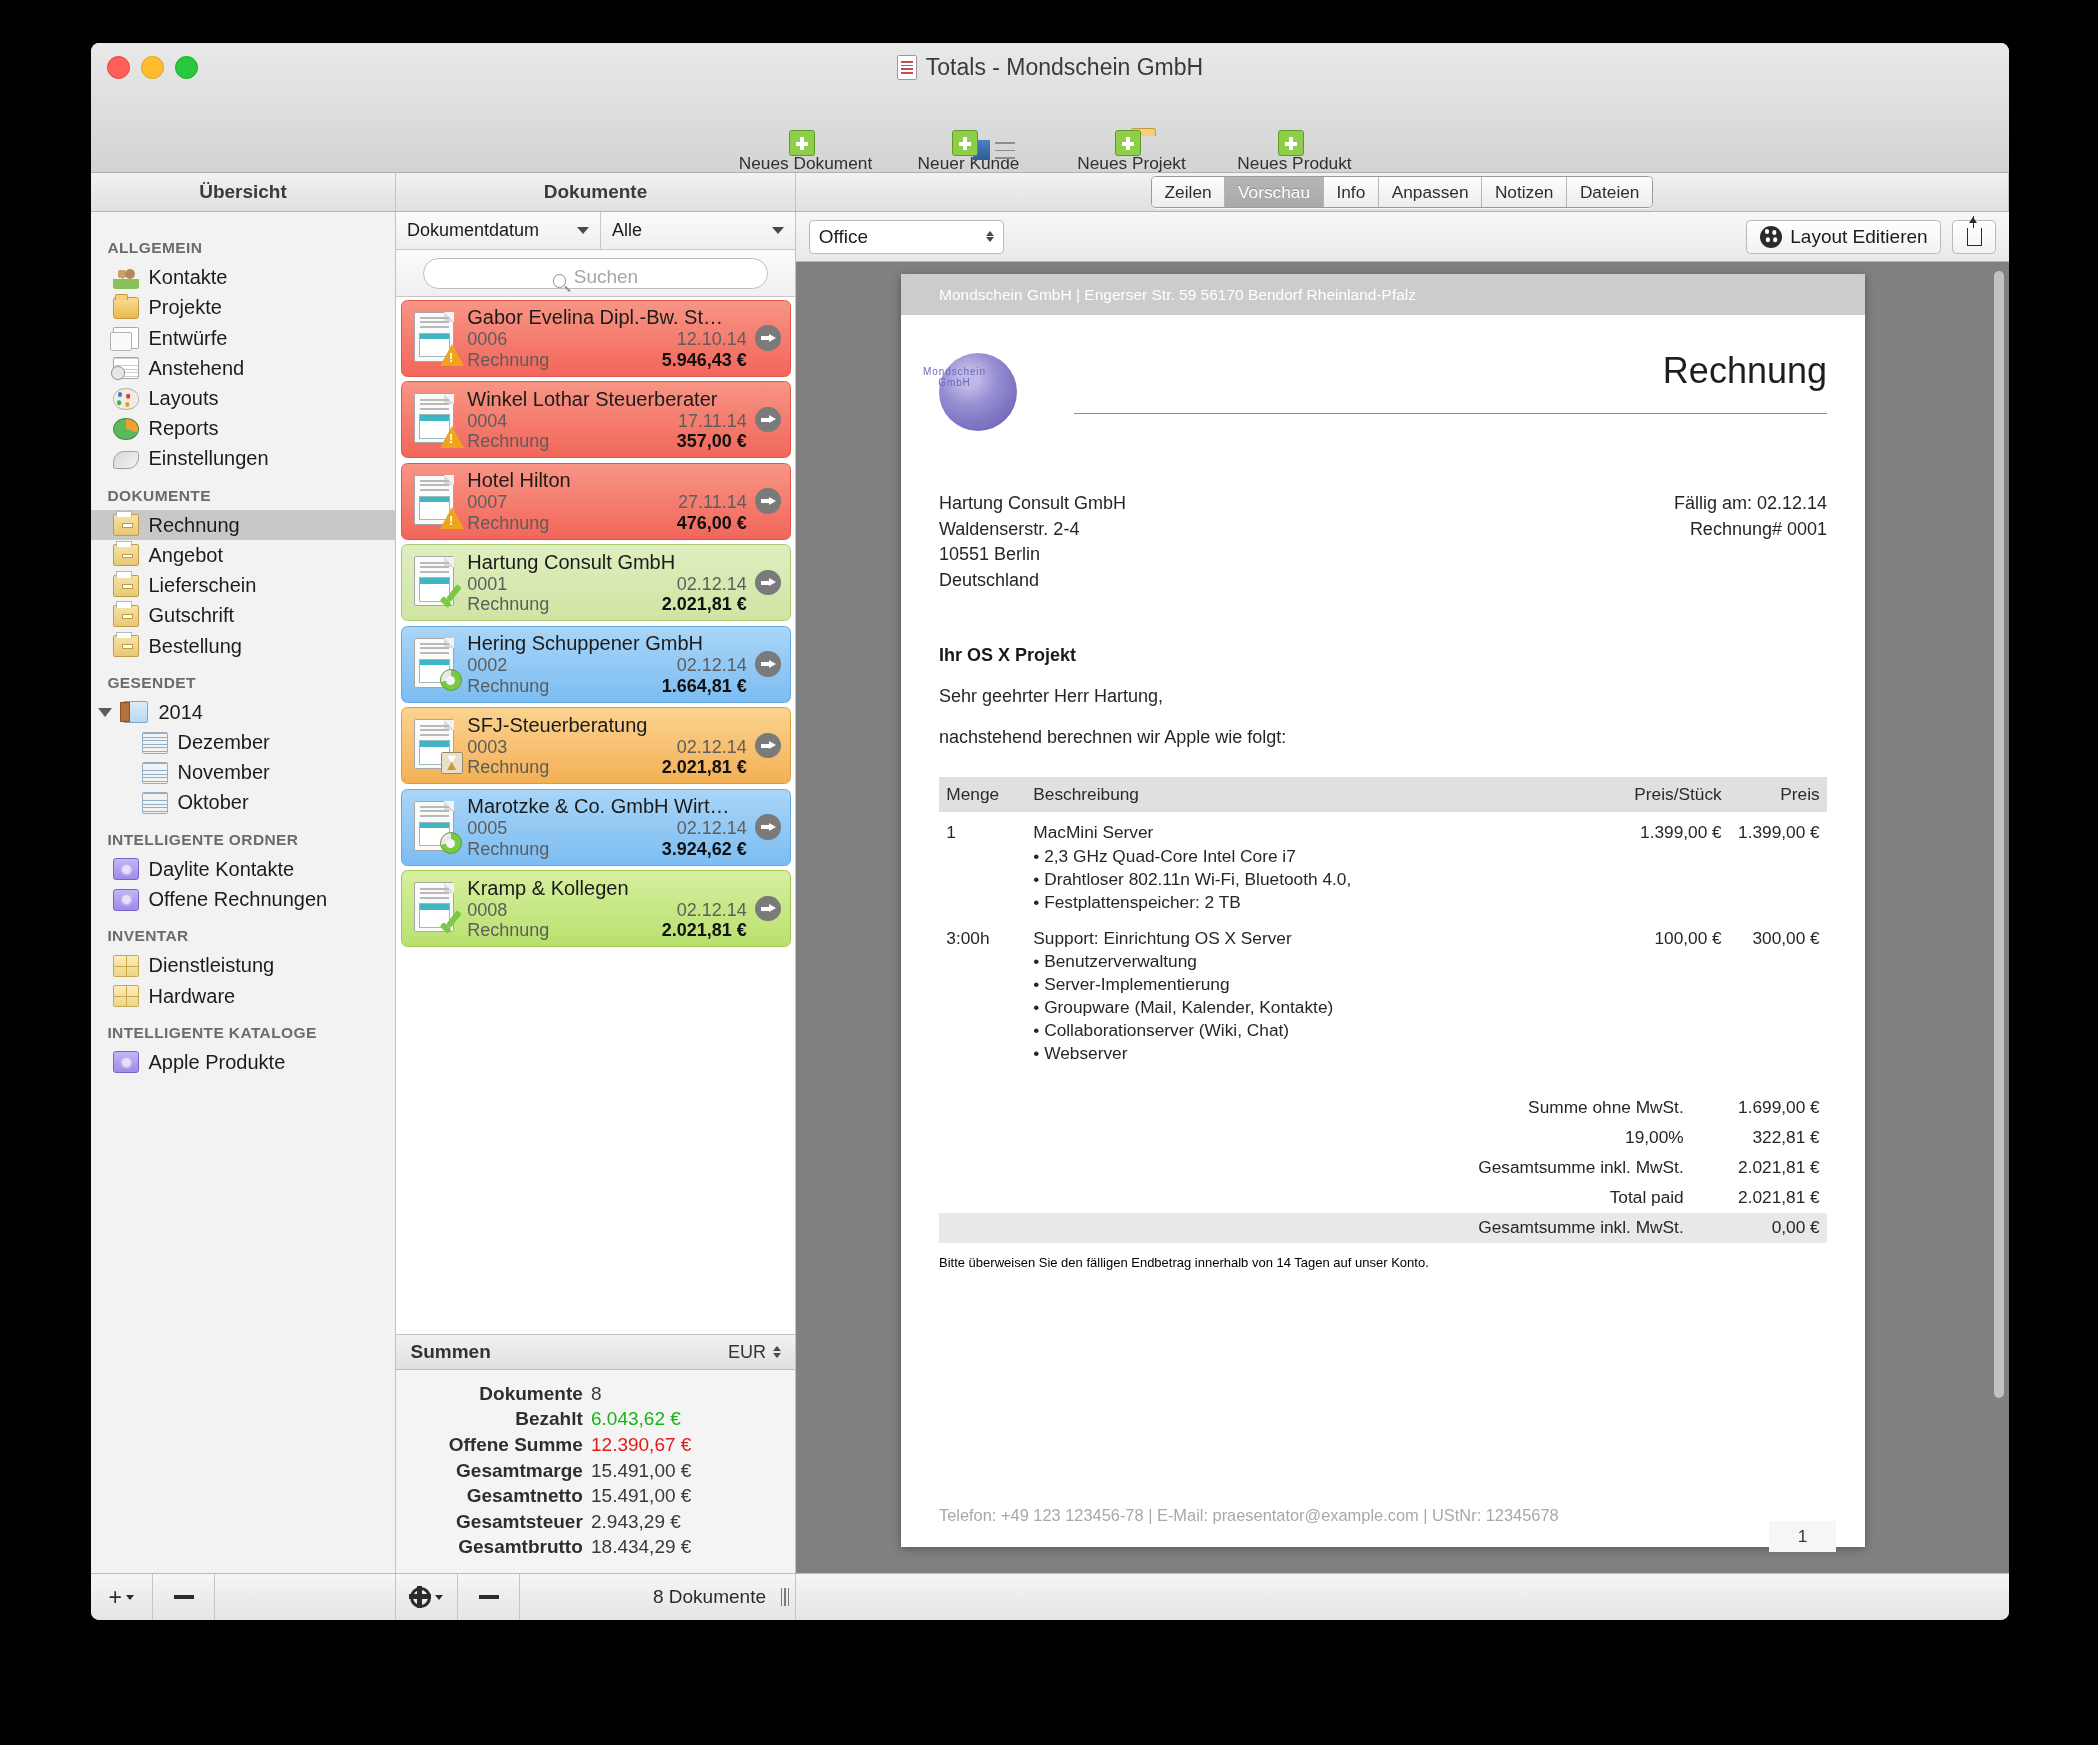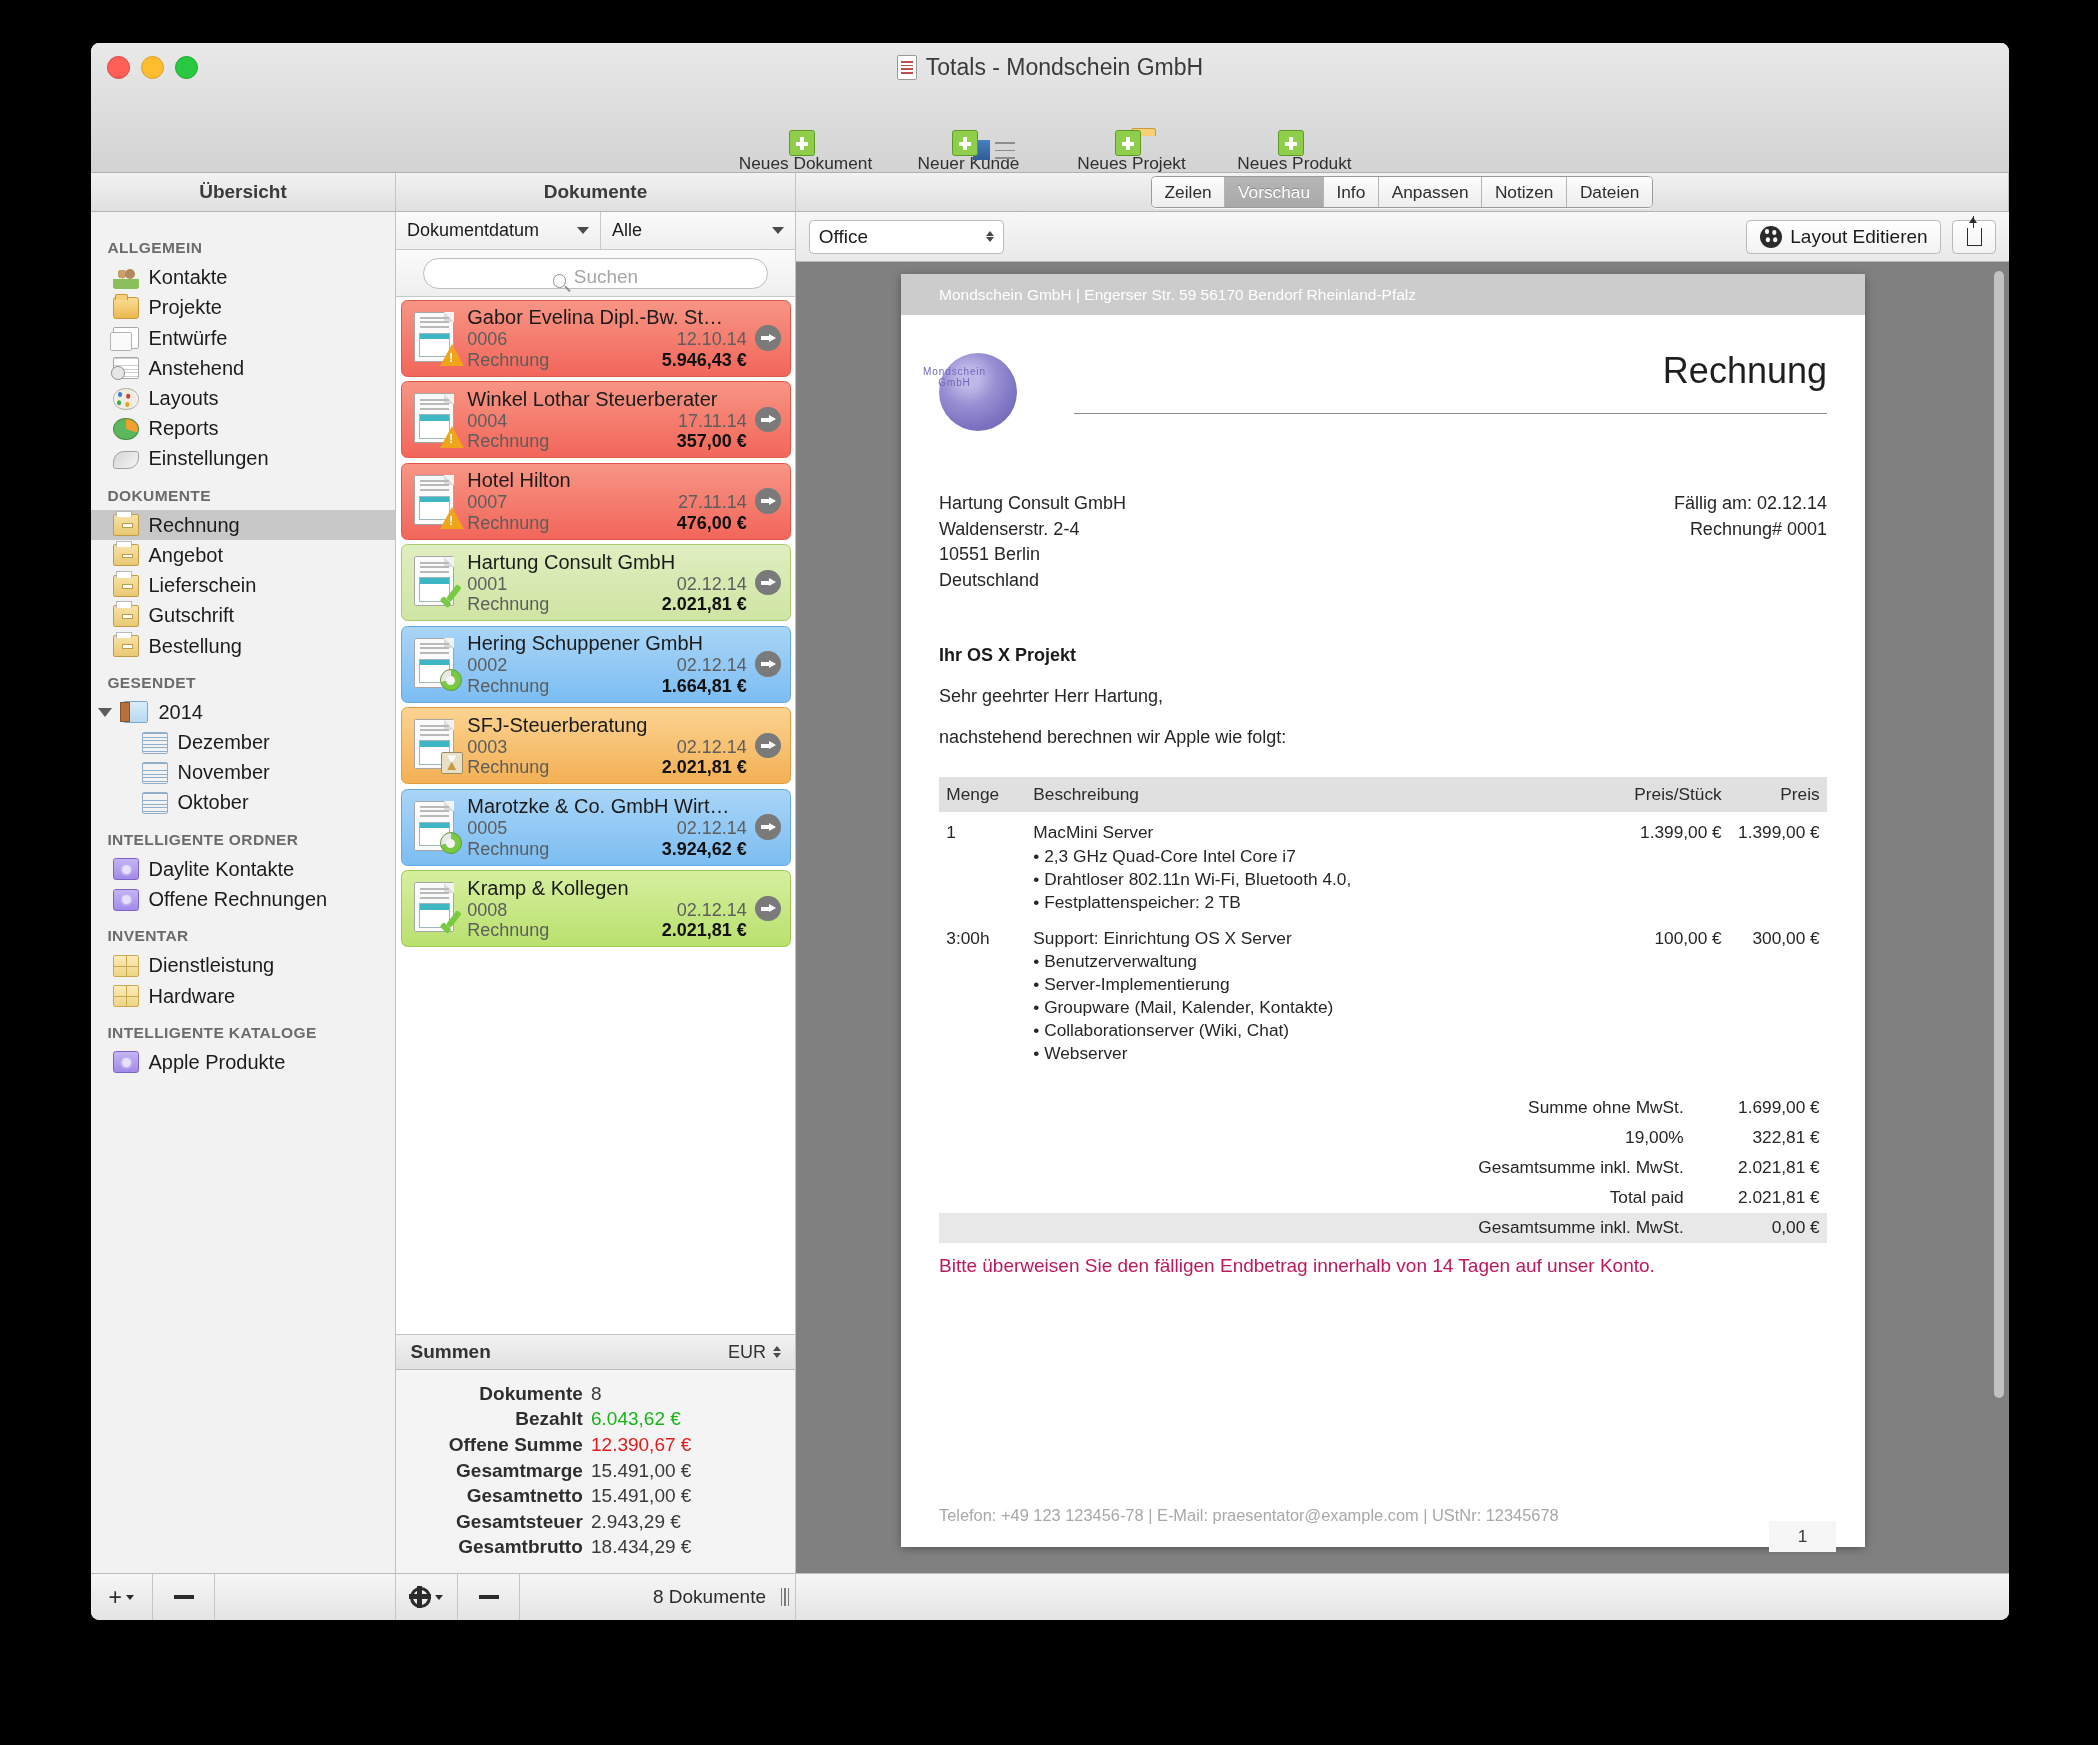--- a/index.html
+++ b/index.html
@@ -232,21 +232,21 @@
   .itemtbl td{padding:10px 7.3px 3.6px 7.3px;vertical-align:top;}
   .itemtbl td.num{text-align:right;white-space:nowrap;}
   .bullets{margin:1.8px 0 0 0;padding:0;list-style:none;}
   .bullets li{line-height:1.33;}
   .bullets li:before{content:"• ";}
   .totals{margin:23.6px 38px 0 38px;width:calc(100% - 76px);border-collapse:collapse;font-size:17.3px;color:#262626;}
   .totals td{padding:4.5px 7.3px;}
   .totals td.lbl{text-align:right;}
   .totals td.val{text-align:right;width:136px;}
   .totals tr.hl td{background:#e8e8e8;}
-  .note{padding:12.7px 38px 0 38px;font-size:19px;color:#be185d;}
+  .note{padding:12.7px 38px 0 38px;font-size:13px;color:#000000;}
   .pfoot{position:absolute;left:0;right:0;bottom:22px;padding:0 38px;font-size:16.4px;color:#a8a8a8;}
   .pagenum{position:absolute;right:29px;bottom:-5.5px;width:67px;height:31px;background:#f6f6f6;
     font-size:17.3px;color:#3a3a3a;display:flex;align-items:center;justify-content:center;}
   .vscroll{position:absolute;right:5.5px;top:9px;width:10px;height:1300px;}
   .vthumb{position:absolute;right:0;top:0;width:10px;height:1127px;background:#c2c2c2;border-radius:5.5px;}
 
   
   .footer{height:47px;display:flex;background:linear-gradient(180deg,#f6f6f6,#e4e4e4);border-top:0.9px solid #bcbcbc;}
   .fseg{display:flex;align-items:center;border-right:0.9px solid #c5c5c5;height:100%;}
   .fseg.s1{width:305px;}

